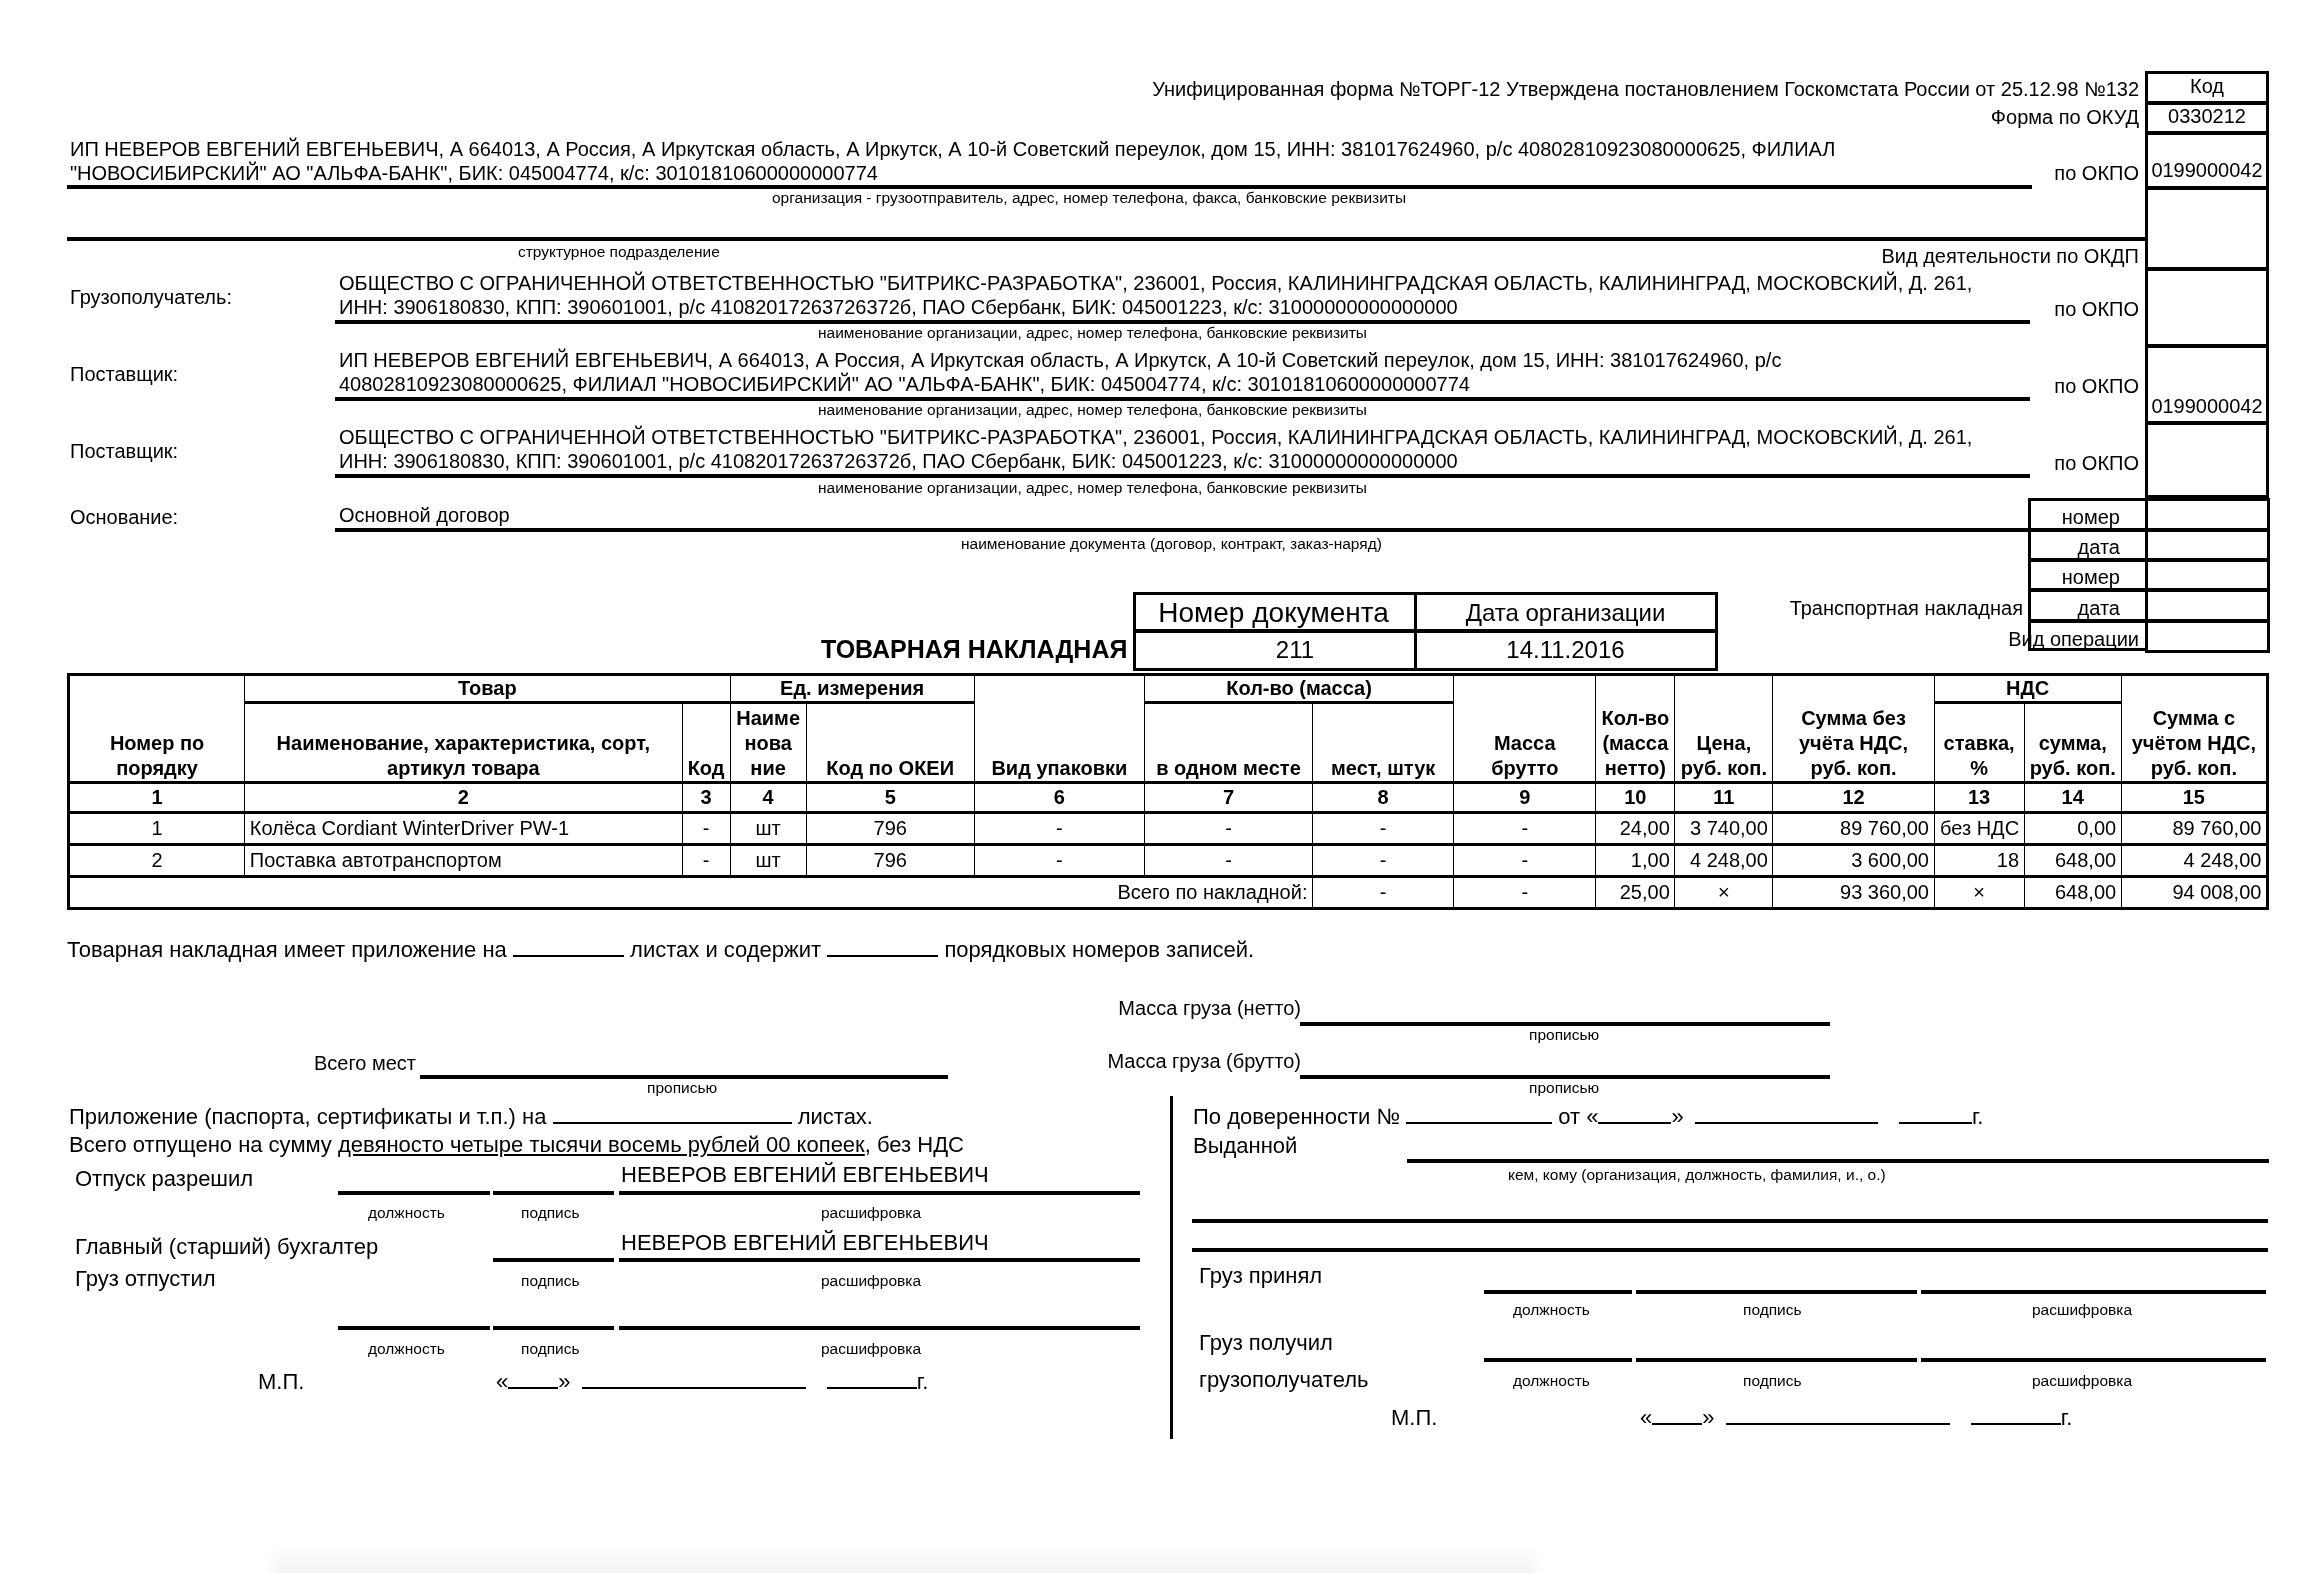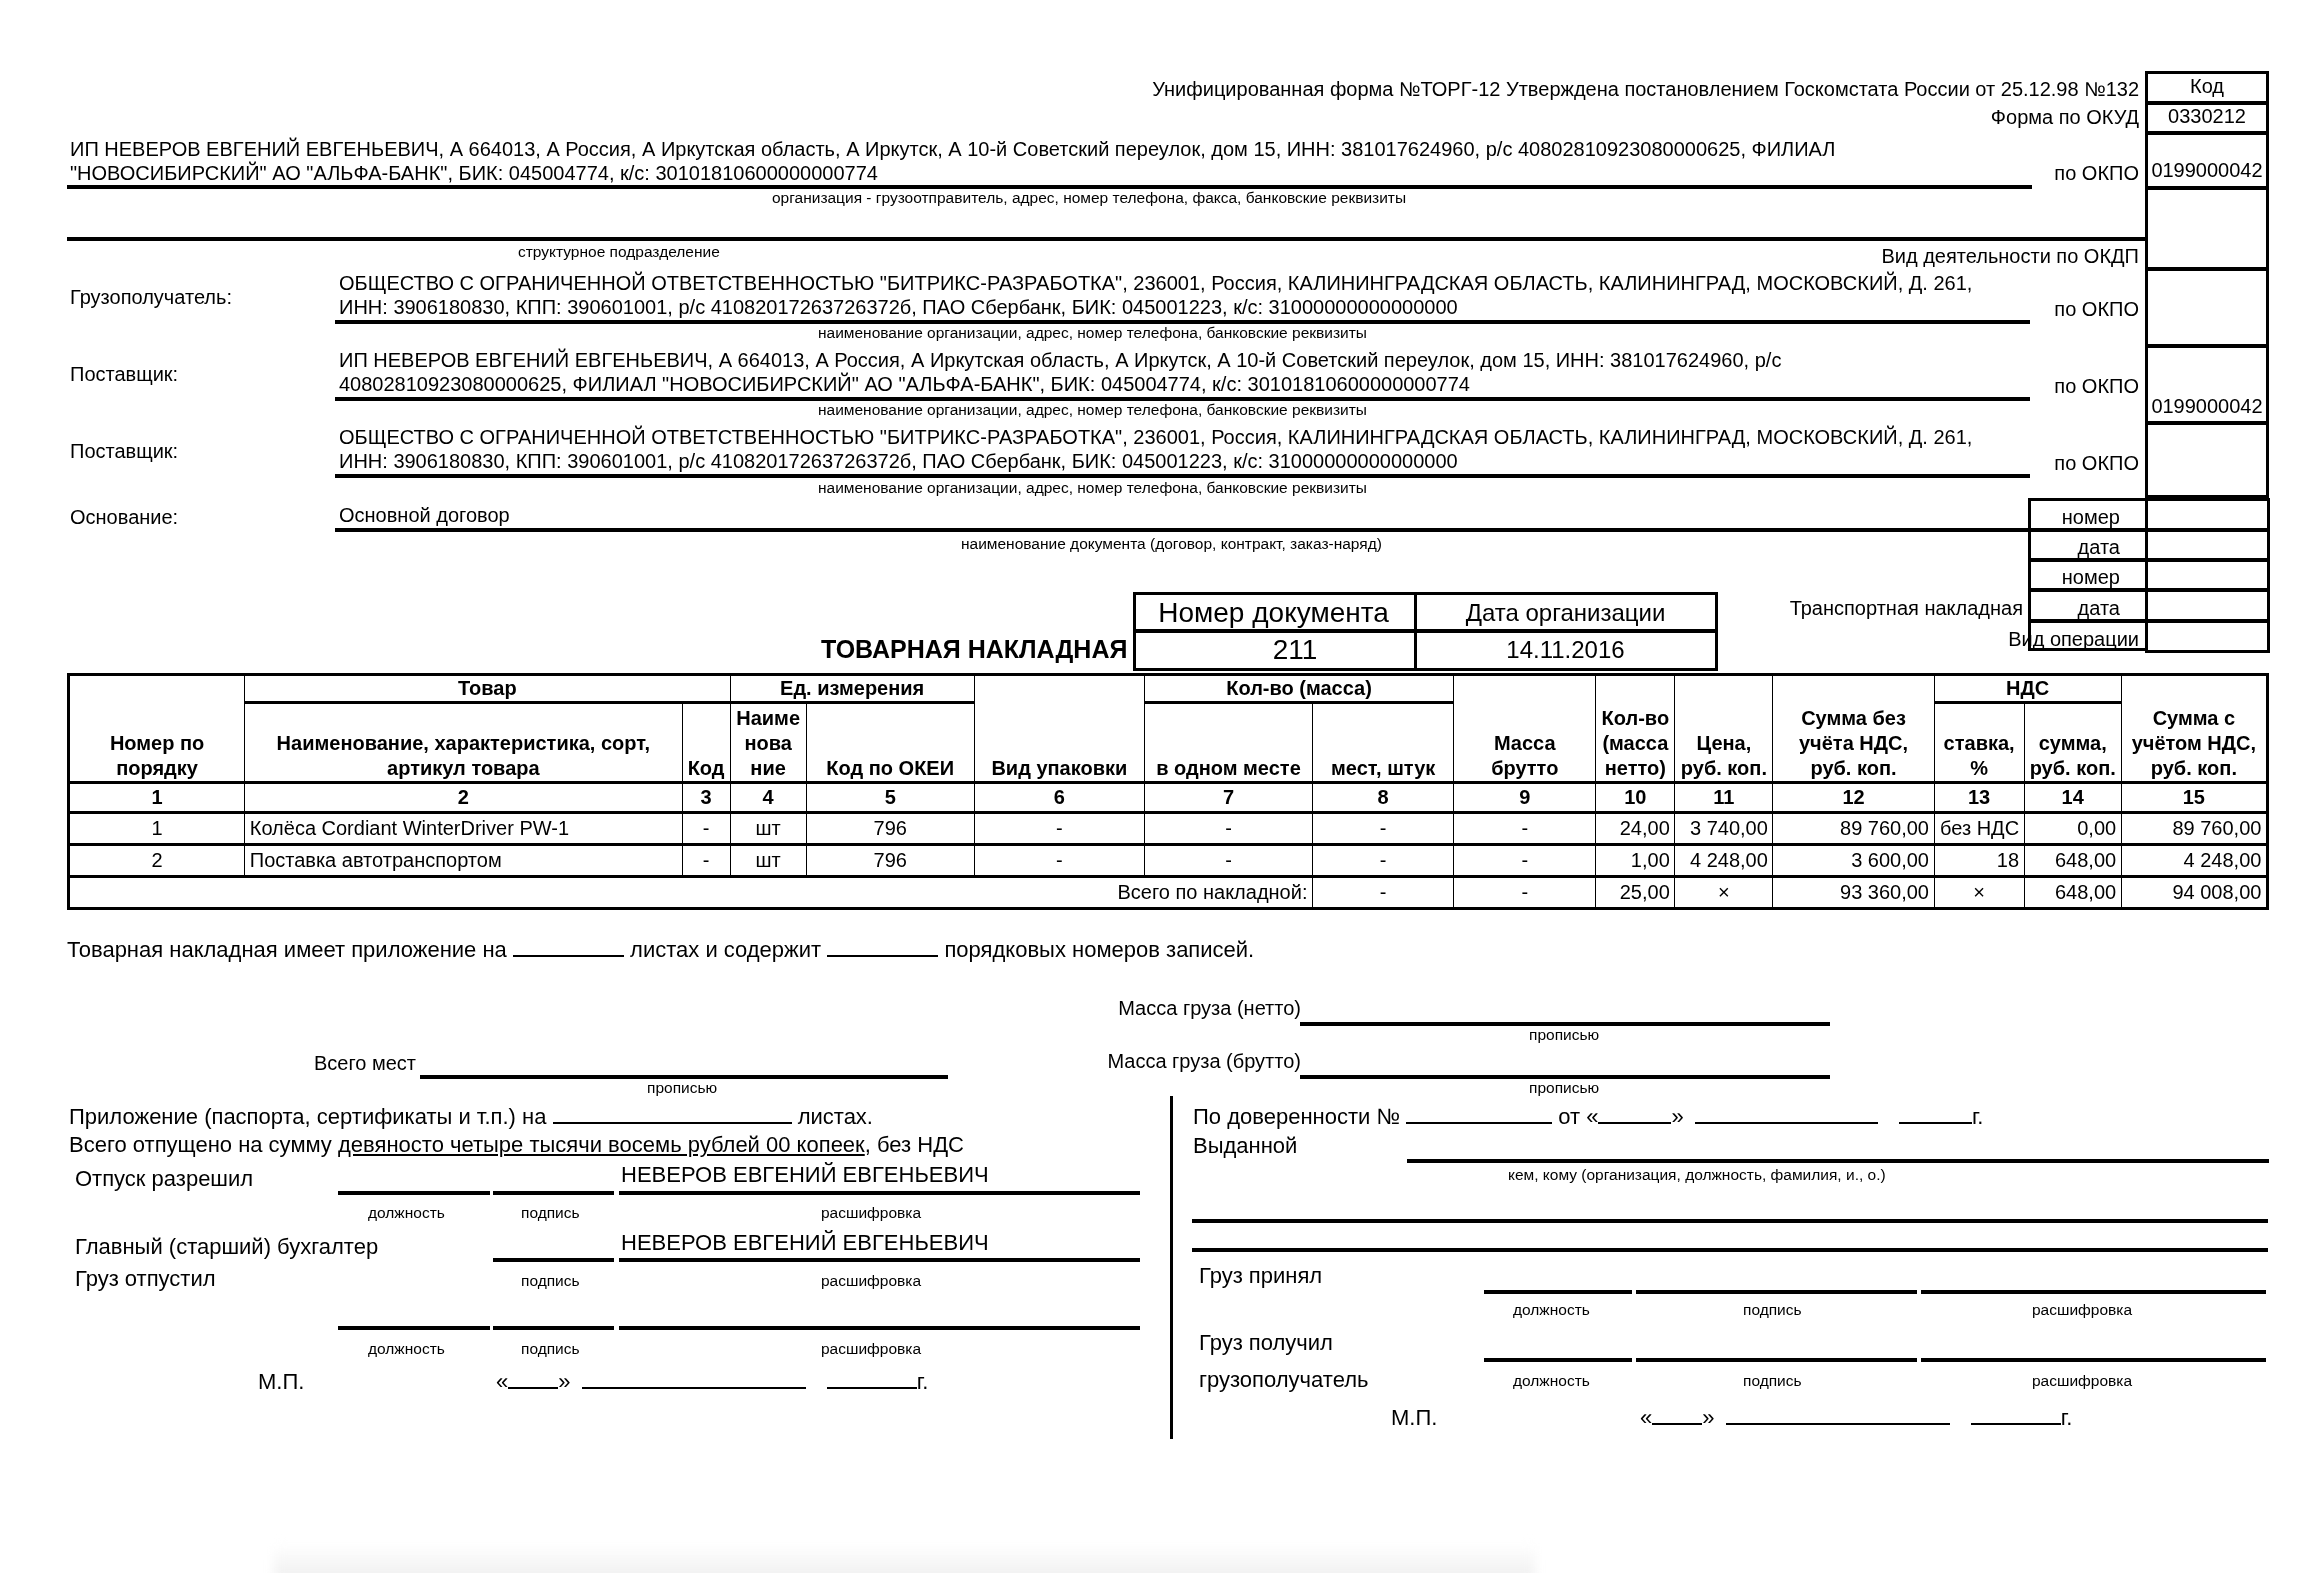--- a/index.html
+++ b/index.html
@@ -86,21 +86,21 @@
 <div class="a t" style="right:194px;top:596px;">дата</div>
 <div class="a t" style="right:291px;top:596px;">Транспортная накладная</div>
 <div class="a t" style="right:175px;top:627px;">Вид операции</div>
 
 <div class="a" style="left:821px;top:635px;font-size:25px;font-weight:bold;">ТОВАРНАЯ НАКЛАДНАЯ</div>
 <div class="box" style="left:1133px;top:592px;width:585px;height:79px;"></div>
 <div class="hl" style="left:1133px;top:629px;width:585px;"></div>
 <div class="vl" style="left:1414px;top:592px;height:79px;"></div>
 <div class="cell" style="left:1133px;top:596px;width:281px;height:33px;font-size:28px;">Номер документа</div>
 <div class="cell" style="left:1417px;top:596px;width:297px;height:33px;font-size:24px;">Дата организации</div>
-<div class="cell" style="left:1133px;top:632px;width:281px;height:35px;font-size:28px;padding-left:43px;">211</div>
+<div class="cell" style="left:1133px;top:632px;width:281px;height:35px;font-size:24px;padding-left:43px;">211</div>
 <div class="cell" style="left:1417px;top:632px;width:297px;height:35px;font-size:24px;">14.11.2016</div>
 
 <table class="main">
   <colgroup>
     <col style="width:176px">
       <col style="width:437px">
       <col style="width:48px">
       <col style="width:76px">
       <col style="width:168px">
       <col style="width:170px">

